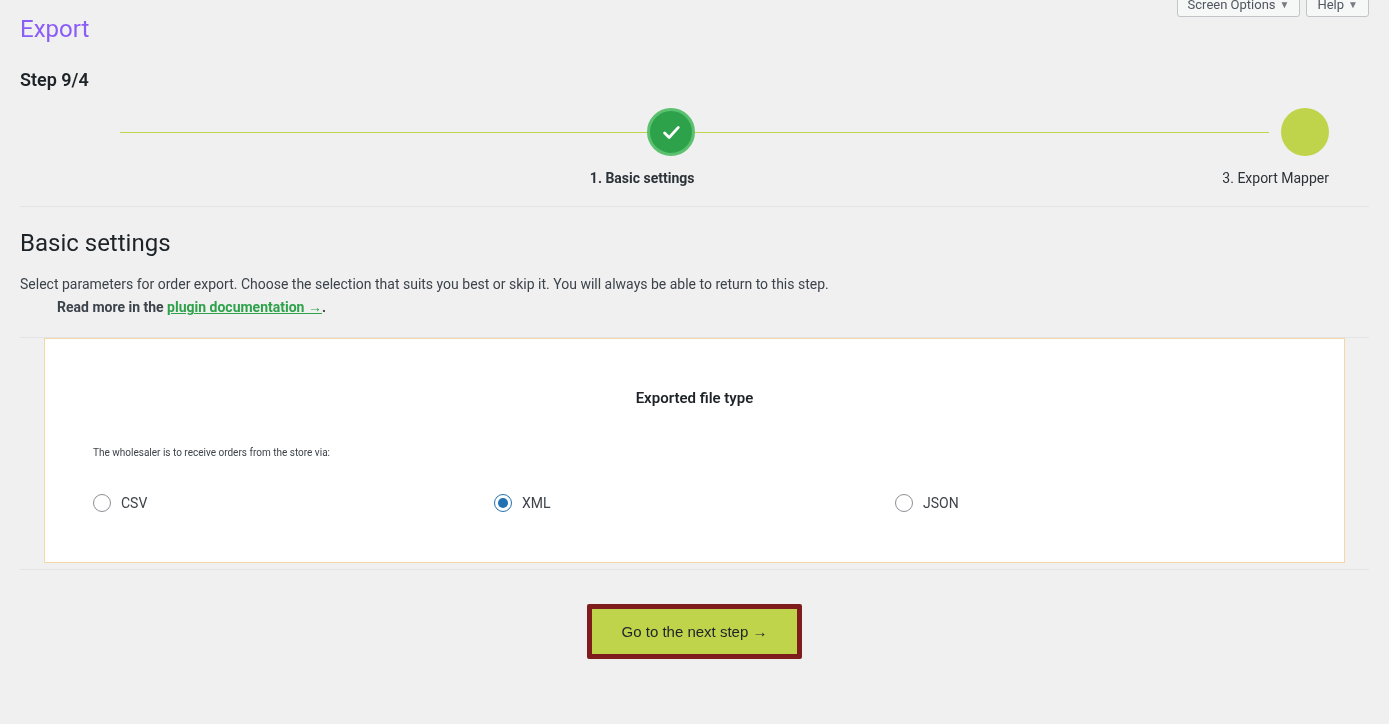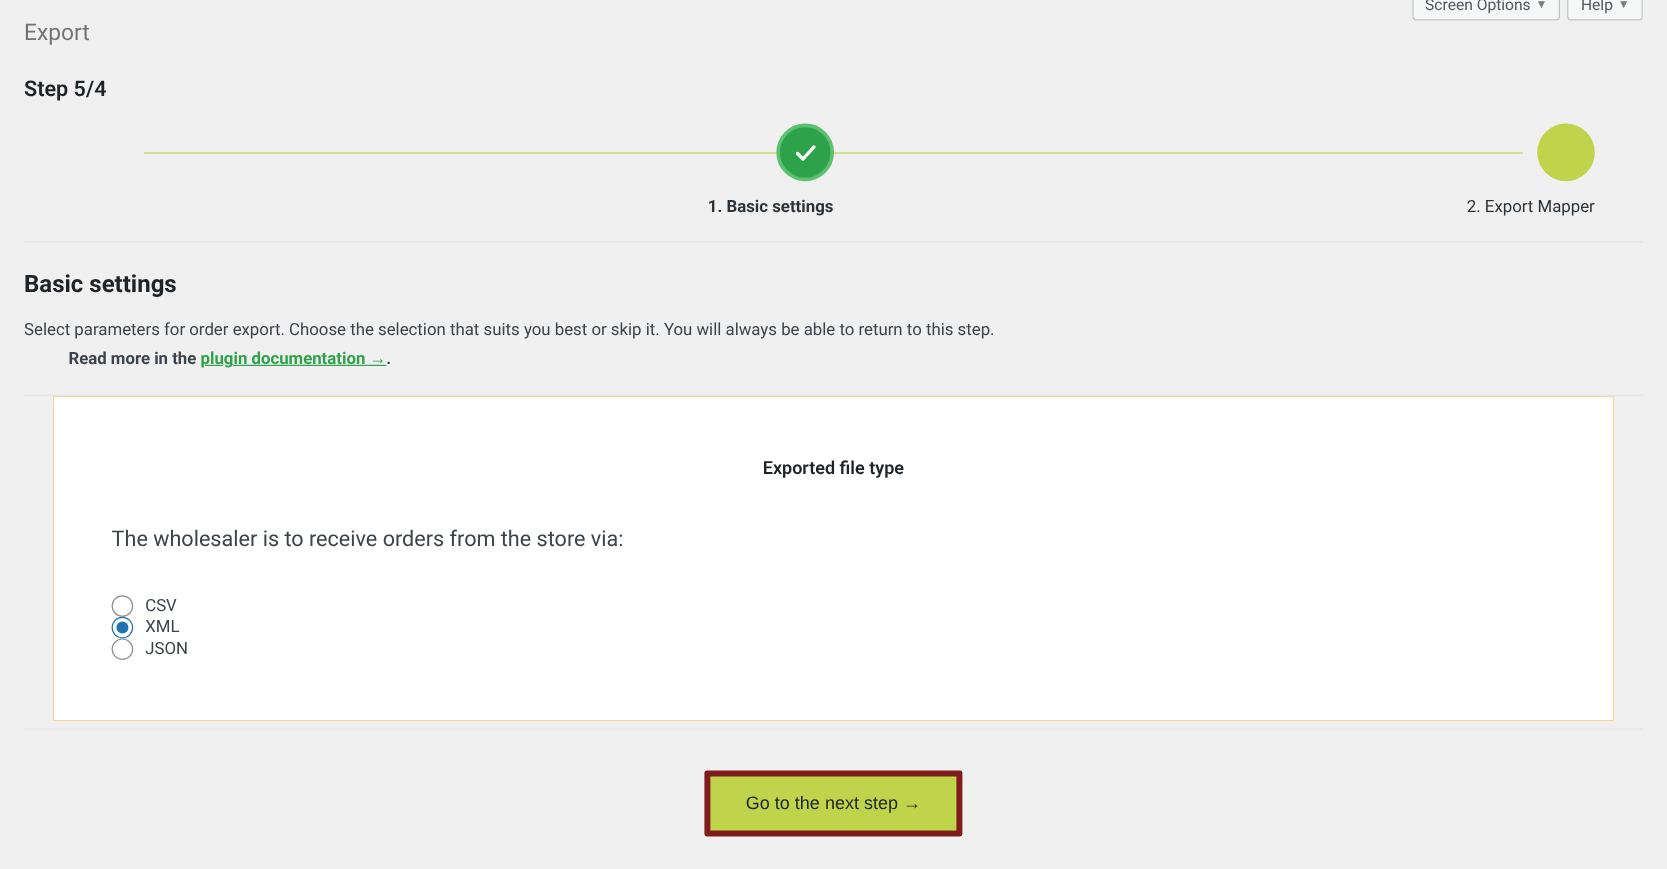--- a/index.html
+++ b/index.html
@@ -24,23 +24,23 @@
       padding: 4px 10px;
       font-size: 13px;
       color: #50575e;
       display: flex;
       align-items: center;
       gap: 4px;
       cursor: pointer;
     }
     .tab-btn .caret { font-size: 10px; color: #787c82; }
     h1.page-title {
-      font-size: 19px;
+      font-size: 24px;
       font-weight: 400;
-      color: #737373;
+      color: #8b5cf6;
       padding: 15px 0 4px 0;
     }
     h2.step-label {
       font-size: 18px;
       font-weight: 600;
       color: #1d2327;
       margin-top: 22px;
       margin-bottom: 18px;
     }
     .stepper {
@@ -87,22 +87,22 @@
       font-size: 14px;
       color: #2c3338;
     }
     .step.active .step-title { font-weight: 700; }
     .section-divider {
       border: none;
       border-top: 1px solid #e2e4e7;
       margin: 18px 0 22px 0;
     }
     h2.section-title {
-      font-size: 20px;
-      font-weight: 700;
+      font-size: 24px;
+      font-weight: 400;
       color: #1d2327;
       margin-bottom: 16px;
     }
     .section-desc {
       font-size: 14px;
       color: #3c434a;
       margin-bottom: 4px;
       line-height: 1.6;
     }
     .doc-line { font-weight: 700; margin-bottom: 22px; padding-left: 37px; }
@@ -118,28 +118,27 @@
       padding: 50px 48px 50px 48px;
     }
     .card-title {
       font-size: 15px;
       font-weight: 600;
       color: #1d2327;
       margin-bottom: 40px;
       text-align: center;
     }
     .card-desc {
-      font-size: 18px;
+      font-size: 10px;
       color: #3c434a;
       margin-bottom: 36px;
     }
     .radio-row {
       display: flex;
       gap: 0;
-      flex-direction: column;
     }
     .radio-item {
       flex: 1;
       display: flex;
       align-items: center;
       gap: 10px;
       cursor: pointer;
     }
     .radio-circle {
       width: 18px;
@@ -193,35 +192,35 @@
       <span class="caret">▼</span>
     </div>
     <div class="tab-btn">
       <span>Help</span>
       <span class="caret">▼</span>
     </div>
   </div>
 
   <h1 class="page-title">Export</h1>
 
-  <h2 class="step-label">Step 5/4</h2>
+  <h2 class="step-label">Step 9/4</h2>
 
   <div class="stepper">
     <div class="stepper-line"></div>
     <div class="step active">
       <div class="step-circle">
         <svg viewBox="0 0 24 24" fill="none" stroke="#fff" stroke-width="3" stroke-linecap="round" stroke-linejoin="round">
             <polyline points="5 13 10 18 20 7"></polyline>
           </svg>
       </div>
       <div class="step-title">1. Basic settings</div>
     </div>
     <div class="step">
       <div class="step-circle"></div>
-      <div class="step-title">2. Export Mapper</div>
+      <div class="step-title">3. Export Mapper</div>
     </div>
   </div>
 
   <hr class="section-divider">
 
   <h2 class="section-title">Basic settings</h2>
   <p class="section-desc">Select parameters for order export. Choose the selection that suits you best or skip it. You will always be able to return to this step.</p>
   <p class="doc-line">
     <span>Read more in the </span><a href="#" class="doc-link">plugin documentation →</a><span>.</span>
   </p>

